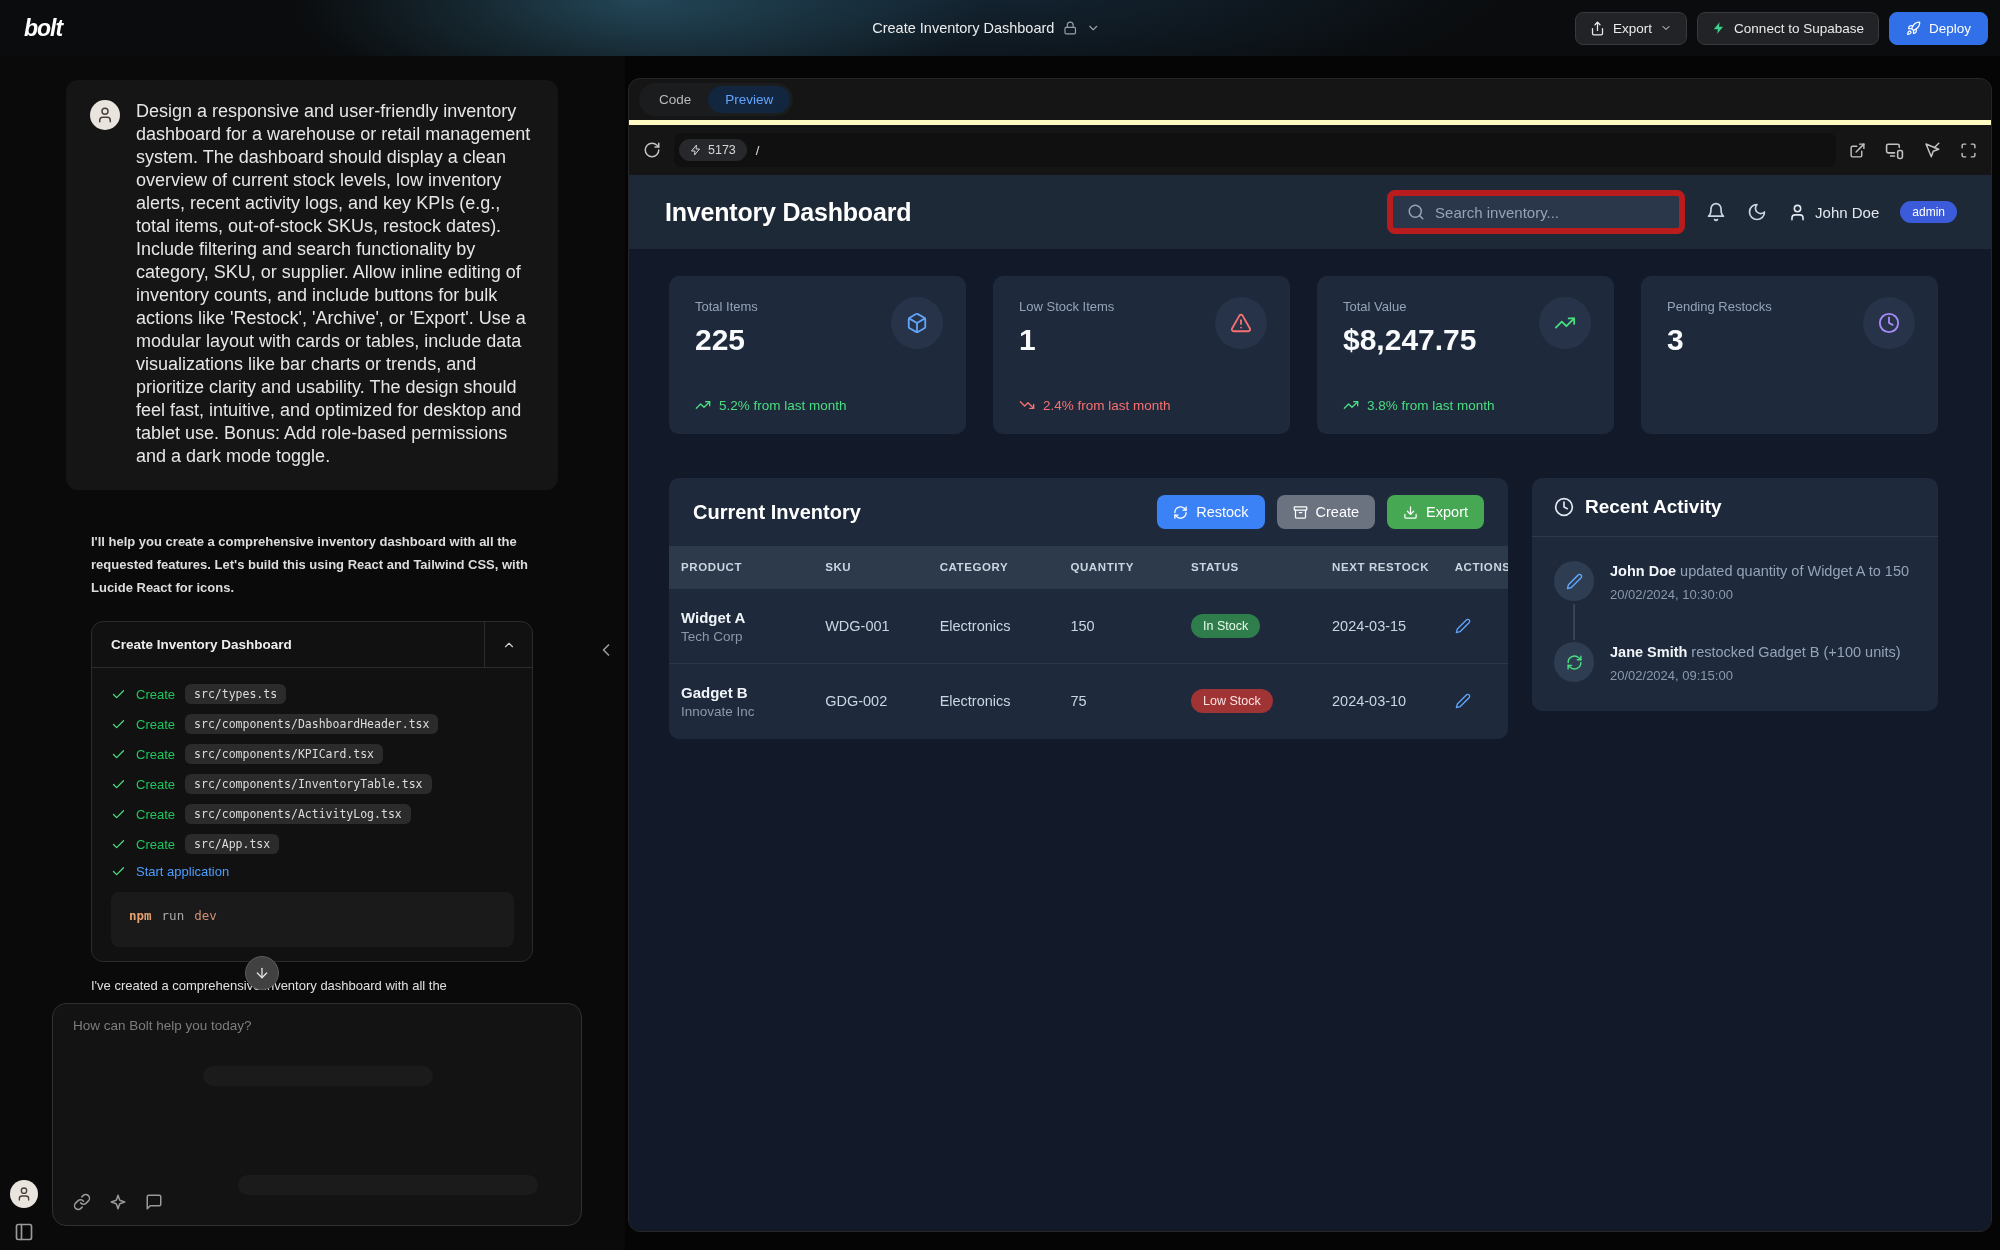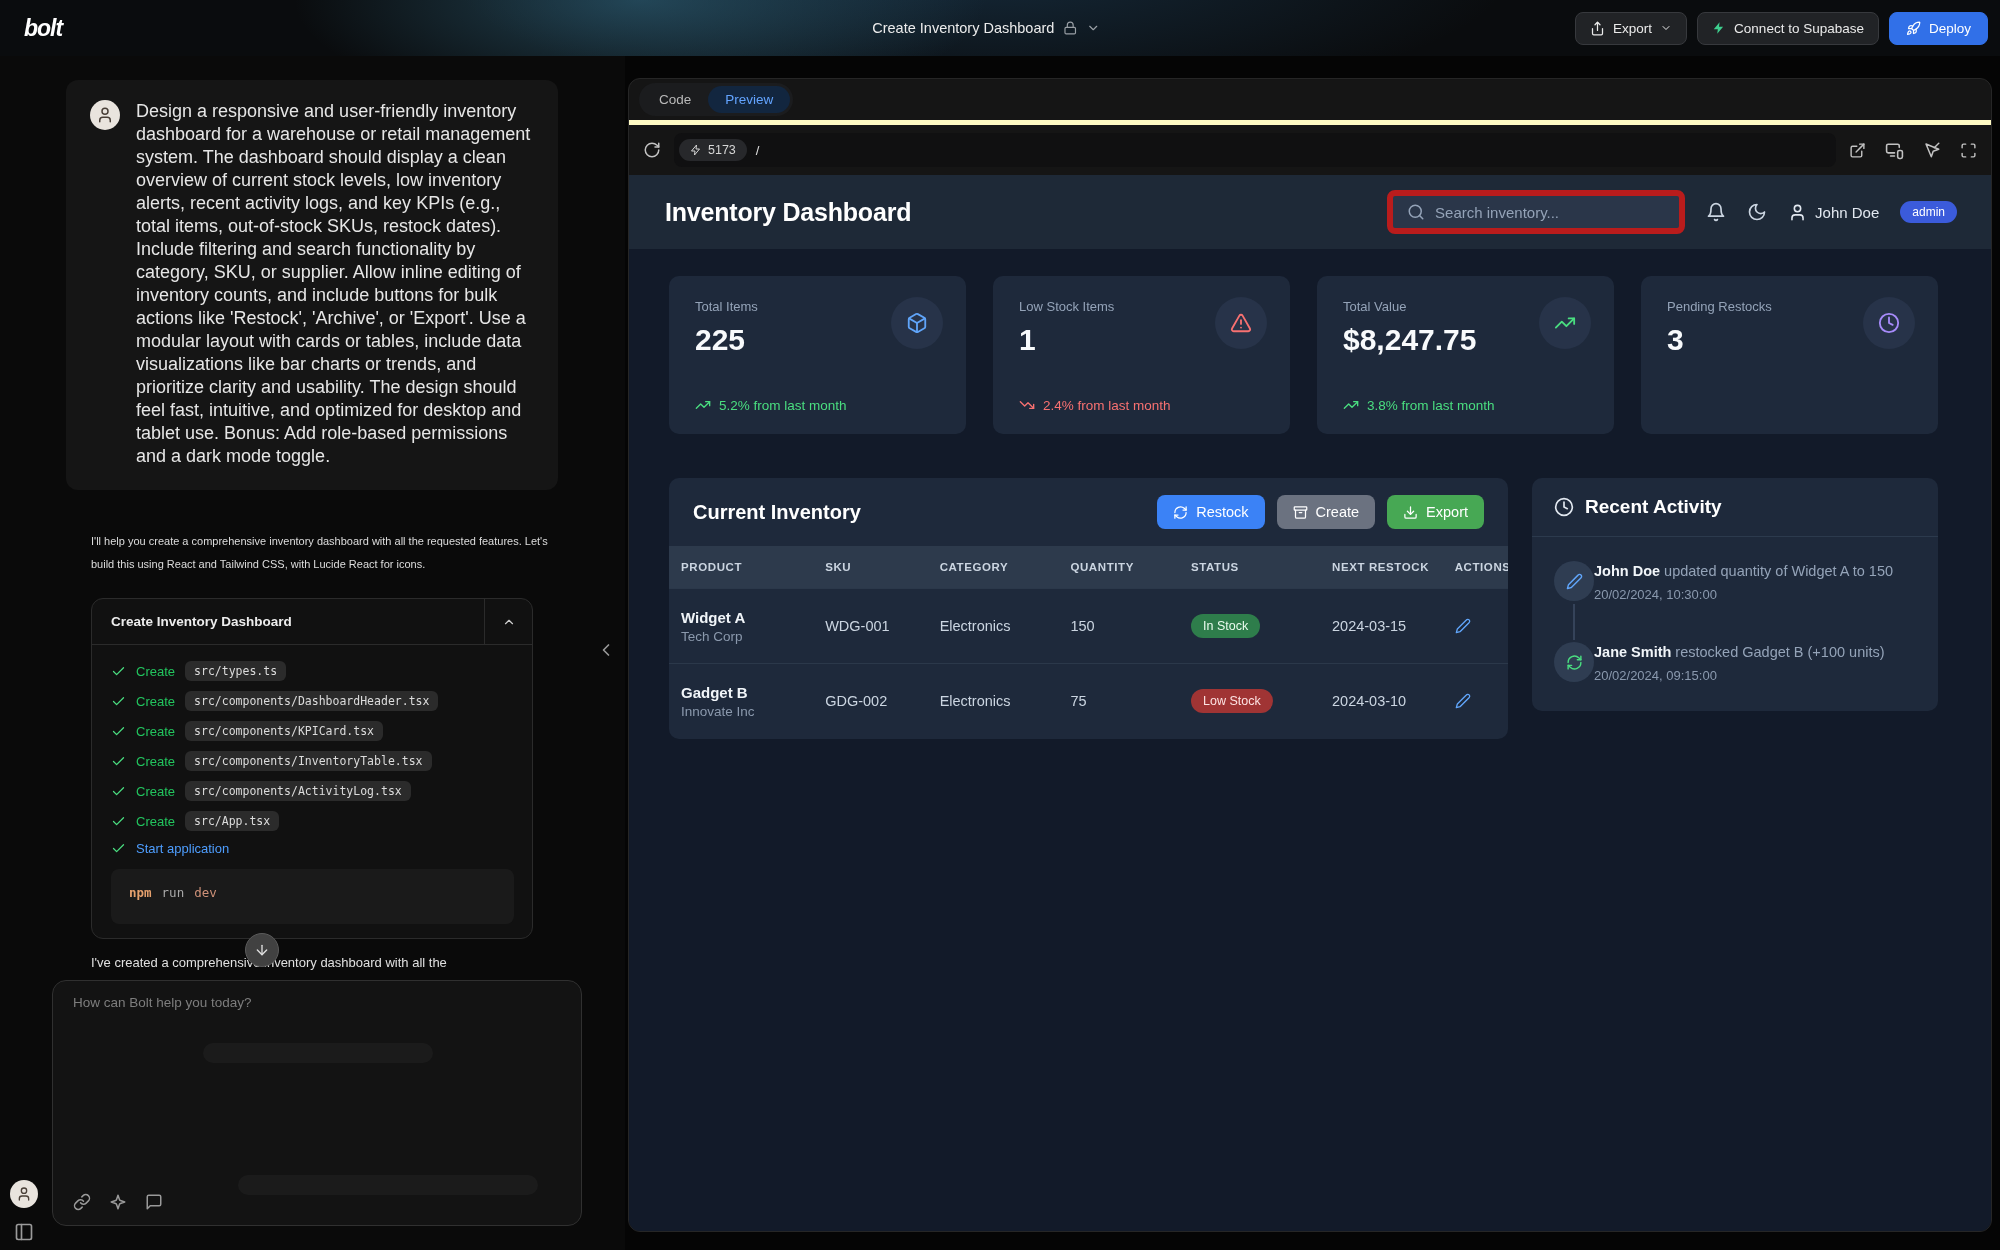--- a/index.html
+++ b/index.html
@@ -25,21 +25,21 @@
 
   
   .chat { position:absolute; top:56px; left:0; width:625px; height:1194px; background:#0a0a0a;
     display:flex; flex-direction:column; overflow:hidden; }
   .user-card { margin:24px 67px 0 66px; background:#151515; border-radius:12px; padding:20px 24px 22px;
     display:flex; gap:16px; }
   .avatar { width:30px; height:30px; border-radius:50%; background:#e9e4de; flex:none;
     display:flex; align-items:center; justify-content:center; color:#4a4039; overflow:hidden; }
   .prompt-text { font-size:18px; line-height:23px; color:#e6e6e6; }
   .ai-block { margin:40px 67px 0 91px; }
-  .ai-intro { font-size:11px; line-height:23px; color:#dddddd; }
+  .ai-intro { font-size:13px; line-height:23px; color:#dddddd;font-weight:bold; }
   .work-card { margin-top:22px; width:442px; background:#111111; border:1px solid #2b2b2b; border-radius:12px; overflow:hidden; }
   .wc-head { display:flex; align-items:stretch; }
   .wc-title { flex:1; padding:15px 0 15px 19px; font-size:13.5px; font-weight:bold; color:#ededed; }
   .wc-collapse { width:48px; border-left:1px solid #2b2b2b; display:flex; align-items:center; justify-content:center; color:#cfcfcf; cursor:pointer; }
   .wc-body { border-top:1px solid #2b2b2b; padding:16px 18px 14px 19px; }
   .file-row { display:flex; align-items:center; gap:10px; margin-bottom:10px; }
   .file-row .lbl { font-size:13px; color:#22c55e; }
   .chip { font-family:"DejaVu Sans Mono", monospace; font-size:11.5px; color:#dcdcdc; background:#2b2b2b;
     border-radius:6px; padding:3px 9px; }
   .check { color:#4ade80; flex:none; }
@@ -121,21 +121,21 @@
   .p-sup { font-size:13.5px; color:#8b99ad; margin-top:3px; }
   .qty { color:#f1f5f9; }
   .badge { display:inline-block; padding:5px 12px; border-radius:999px; font-size:12.5px; color:#eafbee; }
   .badge.green { background:#2e7d4b; } .badge.red { background:#a03434; color:#fde3e3; }
   .edit-ic { color:#60a5fa; cursor:pointer; }
 
   .act-card { width:406px; background:#1e293b; border-radius:10px; overflow:hidden; }
   .act-head { display:flex; align-items:center; gap:11px; padding:18px 22px; border-bottom:1px solid #2c3a4d; color:#e2e8f0; }
   .act-title { font-size:19px; font-weight:bold; color:#fff; }
   .act-list { padding:24px 22px 28px; }
-  .act-item { display:flex; }
+  .act-item { display:flex; gap:16px; }
   .act-ic { width:40px; height:40px; border-radius:50%; background:#2f3d52; flex:none;
     display:flex; align-items:center; justify-content:center; }
   .act-line1 { font-size:14.5px; color:#94a3b8; line-height:20px; }
   .act-user { font-weight:bold; color:#f1f5f9; margin-right:4px; }
   .act-ts { font-size:13px; color:#8a99ae; margin-top:6px; }
   .act-connector { width:2px; height:36px; background:#35435a; margin:2px 0 2px 19px; }
 </style>
 </head>
 <body>
 

